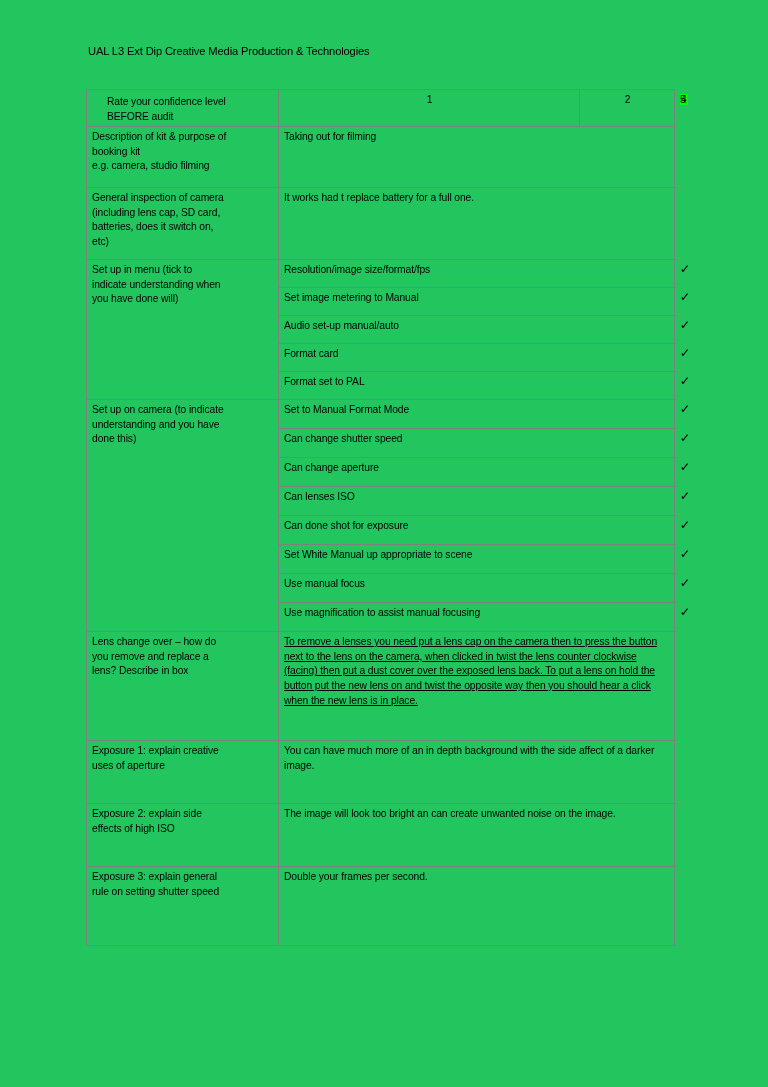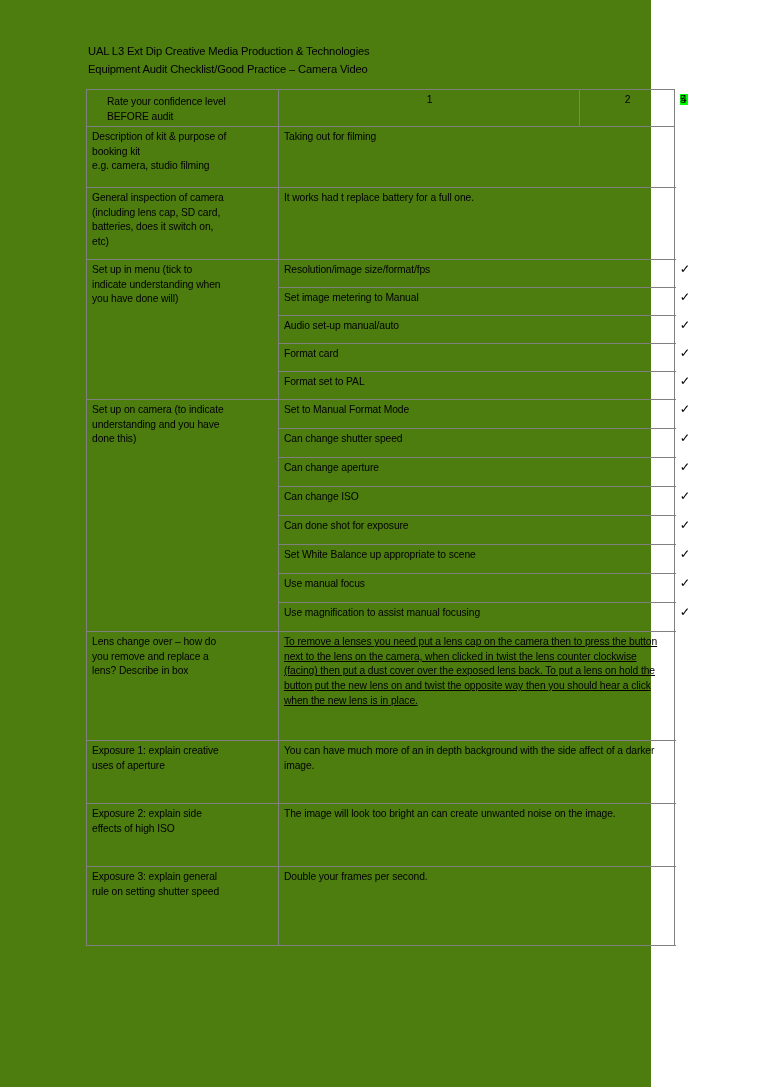--- a/index.html
+++ b/index.html
@@ -9,23 +9,23 @@
   }
   body {
     width: 768px;
     height: 1087px;
     font-family: "Liberation Sans", sans-serif;
     color: #000000;
     -webkit-font-smoothing: antialiased;
   }
   .page {
     position: relative;
-    width: 651px;
+    width: 768px;
     height: 1087px;
-    background: #4d7c0f;
+    background: #22c55e;
     box-sizing: border-box;
   }
   .doc-heading {
     position: absolute;
     left: 88px;
     top: 42px;
     width: 600px;
     font-size: 11.2px;
     line-height: 18px;
     letter-spacing: -0.15px;
@@ -97,21 +97,20 @@
   .nowrapish { white-space: pre-line; }
   .para { letter-spacing: -0.15px; text-decoration: underline; }
 </style>
 </head>
 <body>
 
 <div class="page">
 
   <div class="doc-heading">
     <div>UAL L3 Ext Dip Creative Media Production &amp; Technologies</div>
-    <div>Equipment Audit Checklist/Good Practice – Camera Video</div>
   </div>
 
   <table class="audit-table">
     <colgroup>
       <col class="col-label">
       <col class="col-body">
       <col class="col-tick">
     </colgroup>
     <tbody>
 
@@ -173,29 +172,29 @@
       </tr>
       <tr>
         <td colspan="4" class="h-sub8">Can change shutter speed</td>
         <td class="tick-cell"><span class="tick">✓</span></td>
       </tr>
       <tr>
         <td colspan="4" class="h-sub8">Can change aperture</td>
         <td class="tick-cell"><span class="tick">✓</span></td>
       </tr>
       <tr>
-        <td colspan="4" class="h-sub8">Can change ISO</td>
+        <td colspan="4" class="h-sub8">Can lenses ISO</td>
         <td class="tick-cell"><span class="tick">✓</span></td>
       </tr>
       <tr>
         <td colspan="4" class="h-sub8">Can done shot for exposure</td>
         <td class="tick-cell"><span class="tick">✓</span></td>
       </tr>
       <tr>
-        <td colspan="4" class="h-sub8">Set White Balance up appropriate to scene</td>
+        <td colspan="4" class="h-sub8">Set White Manual up appropriate to scene</td>
         <td class="tick-cell"><span class="tick">✓</span></td>
       </tr>
       <tr>
         <td colspan="4" class="h-sub8">Use manual focus</td>
         <td class="tick-cell"><span class="tick">✓</span></td>
       </tr>
       <tr>
         <td colspan="4" class="h-sub8">Use magnification to assist manual focusing</td>
         <td class="tick-cell"><span class="tick">✓</span></td>
       </tr>

